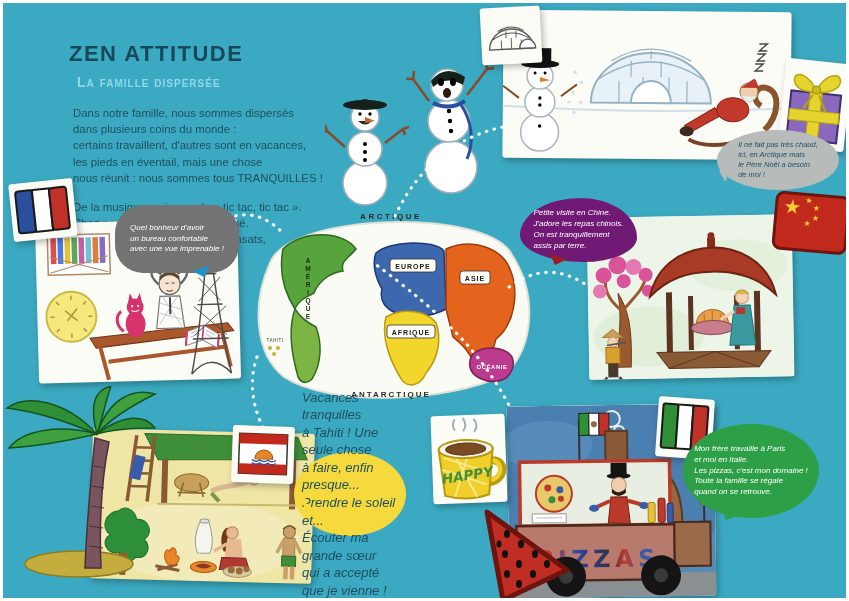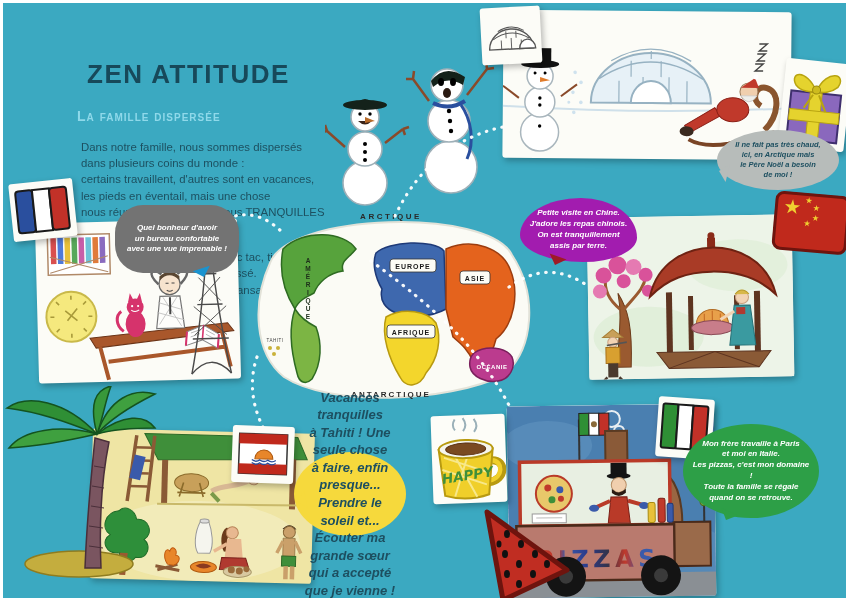--- a/index.html
+++ b/index.html
@@ -4,34 +4,34 @@
 <style>
   html,body{margin:0;padding:0;background:#dfe6e8;}
   .page{position:relative;width:849px;height:601px;background:#3BA9C1;overflow:hidden;
         font-family:"Liberation Sans",sans-serif;border:3px solid #ffffff;box-sizing:border-box;}
   .card{position:absolute;background:#fcfcf7;box-shadow:2px 3px 6px rgba(0,0,0,.28);border-radius:3px;}
   .cutout{position:absolute;}
   svg{display:block;}
 
   
   .intro{position:absolute;left:66px;top:38px;width:272px;color:#1D5060;z-index:2;}
-  .intro h1{font-size:26px;margin:18px;letter-spacing:1.5px;font-weight:700;color:#17495A;}
+  .intro h1{font-size:22px;margin:0;letter-spacing:1.5px;font-weight:700;color:#17495A;}
   .intro h2{font-size:14px;margin:7px 8px 15px;color:#8FD9EA;font-variant:small-caps;letter-spacing:1px;font-weight:700;}
-  .intro p{font-size:11.4px;line-height:1.42;margin:0 12px 13px;white-space:pre-line;}
+  .intro p{font-size:11.4px;line-height:1.42;margin:0 4px 13px;white-space:pre-line;}
 
   
-  .bubble{position:absolute;color:#fff;font-style:italic;font-weight:700;font-size:8px;line-height:1.35;
-          text-align:center;display:flex;align-items:center;justify-content:center;white-space:pre-line;
+  .bubble{position:absolute;color:#fff;font-style:italic;font-weight:400;font-size:8px;line-height:1.35;
+          text-align:left;display:flex;align-items:center;justify-content:center;white-space:pre-line;
           padding:6px 8px;box-sizing:border-box;z-index:6;}
   .bubble::after{content:"";position:absolute;border:9px solid transparent;}
   .bubble-paris{left:112px;top:202px;width:124px;height:68px;background:#737373;border-radius:28px;}
   .bubble-paris::after{bottom:-13px;right:26px;border-top-color:#1A93CF;transform:rotate(-18deg);}
   .bubble-arctic{left:714px;top:127px;width:122px;height:60px;background:#B7BCBA;color:#1D4F60;border-radius:50%;font-size:7.5px;}
   .bubble-arctic::after{left:-7px;top:32px;border-right-color:#B7BCBA;transform:rotate(14deg);}
-  .bubble-china{left:517px;top:195px;width:117px;height:64px;background:#a21caf;border-radius:52% 48% 46% 54%/58% 62% 38% 42%;}
+  .bubble-china{left:517px;top:195px;width:117px;height:64px;background:#701a75;border-radius:52% 48% 46% 54%/58% 62% 38% 42%;}
   .bubble-china::after{bottom:-12px;left:26px;border-top-color:#9E1B26;transform:rotate(20deg);}
   .bubble-tahiti{left:291px;top:449px;width:112px;height:84px;background:#F6D93C;color:#1D4F60;border-radius:50%;font-size:13px;}
   .bubble-tahiti::after{left:-6px;top:40px;border-right-color:#F6D93C;transform:rotate(-10deg);}
   .bubble-italy{left:680px;top:421px;width:136px;height:94px;background:#2D9F47;border-radius:50%;}
   .bubble-italy::after{bottom:-11px;left:34px;border-top-color:#2D9F47;transform:rotate(24deg);}
 
   .connectors{position:absolute;left:0;top:0;z-index:3;pointer-events:none;}
 </style>
 </head>
 <body>

